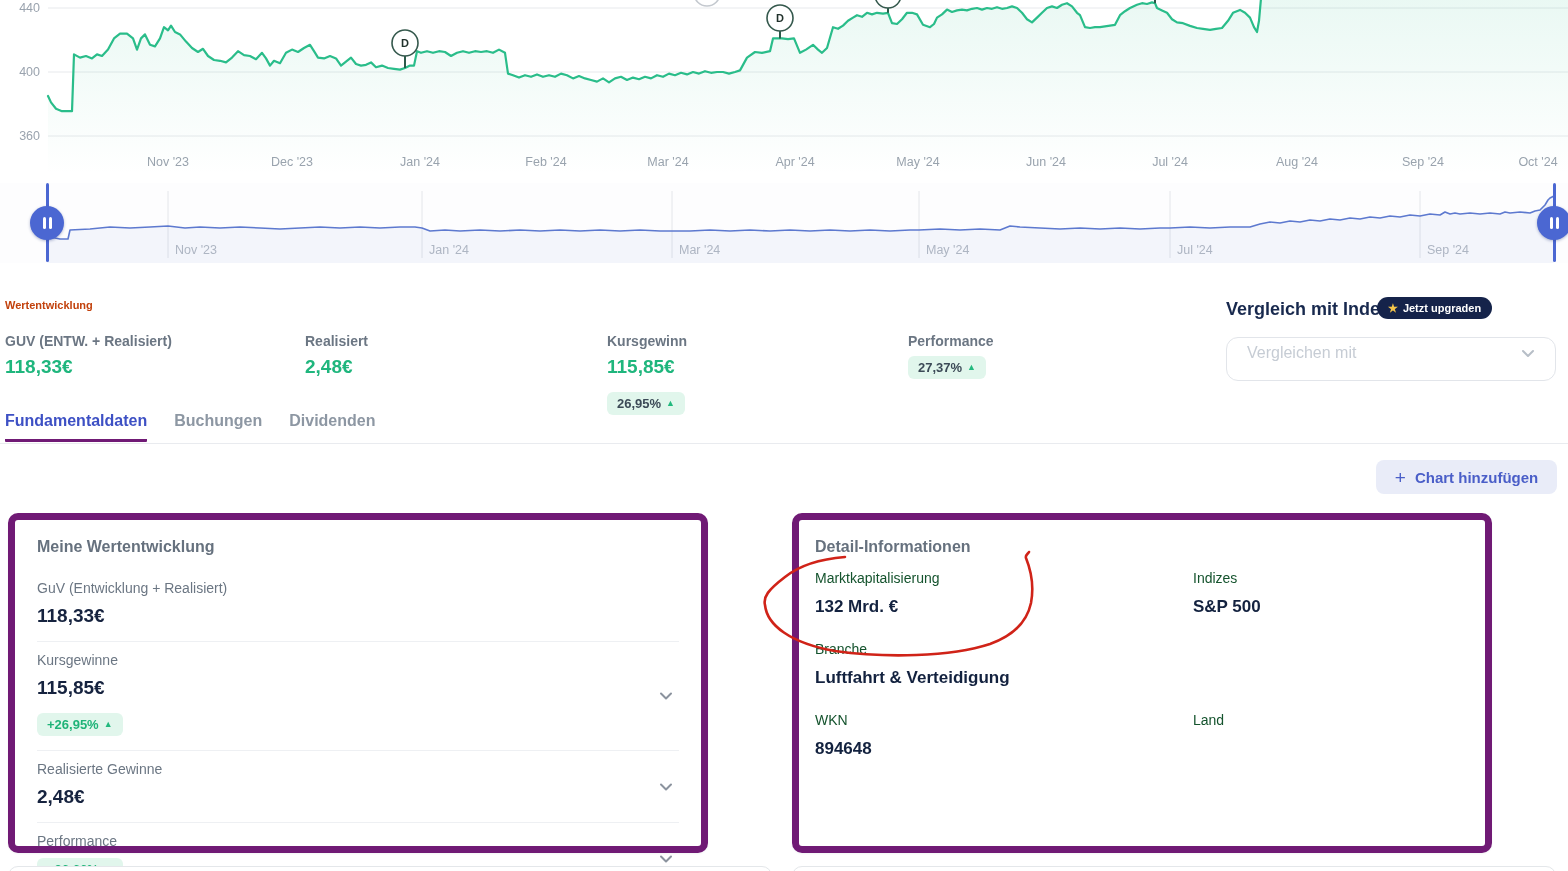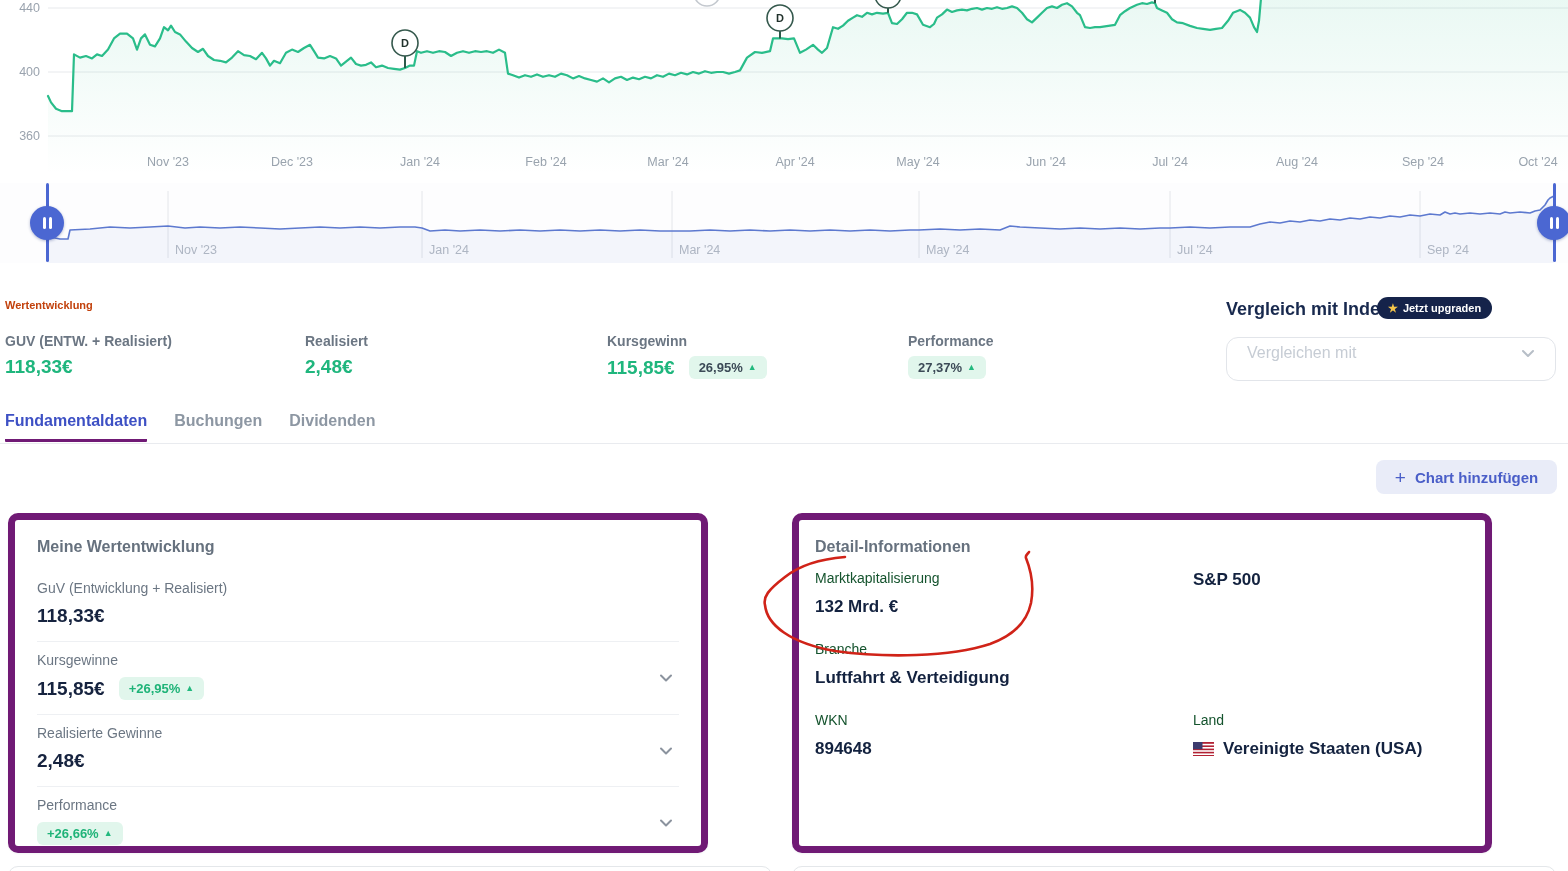--- a/index.html
+++ b/index.html
@@ -14,21 +14,21 @@
   .nav-handle .knob{position:absolute;left:0;top:23px;width:34px;height:34px;border-radius:50%;background:#4b67d2;box-shadow:0 1px 3px rgba(30,50,120,.35);}
   .nav-handle .knob i{position:absolute;top:11px;width:2.5px;height:12px;background:#fff;border-radius:2px;}
   .nav-handle .knob i.l{left:13px;} .nav-handle .knob i.r{left:19px;}
 
   
   #stats{position:absolute;left:0;top:293px;width:1568px;height:110px;}
   .section-title{position:absolute;font-size:11px;font-weight:bold;color:#c2410c;}
   .stat{position:absolute;top:40px;}
   .stat .lbl{font-size:14px;font-weight:bold;color:#6b7683;margin-bottom:7px;}
   .stat .val{font-size:19px;font-weight:bold;color:#1fb67d;}
-  .valrow{display:flex;align-items:flex-end;gap:14px;}
+  .valrow{display:flex;align-items:flex-start;gap:14px;flex-direction:column;}
   .badge{display:inline-flex;align-items:center;gap:5px;background:#e1f6ec;border-radius:6px;padding:4px 10px;font-size:13px;font-weight:bold;color:#3c4a57;}
   .badge .tri{color:#22b97e;font-size:9px;line-height:1;}
   .badge.green-text{color:#1fb378;}
 
   
   #compare-title{left:1226px;top:6px;color:#18294e;font-size:18px;}
   #upgrade-pill{position:absolute;left:1377px;top:4px;height:22px;display:inline-flex;align-items:center;gap:5px;background:#15234a;color:#fff;font-size:11px;font-weight:bold;border-radius:12px;padding:0 11px;cursor:pointer;}
   #upgrade-pill .star{color:#f6c64a;font-size:11px;}
   #compare-select{position:absolute;left:1226px;top:44px;width:330px;height:44px;border:1px solid #e2e5ea;border-radius:12px;background:#fff;display:flex;align-items:center;justify-content:space-between;padding:0 18px 12px 20px;cursor:pointer;}
   #compare-select .ph{font-size:16px;color:#c6ccd4;}
@@ -252,47 +252,35 @@
   </div>
 
   <div class="card" id="card-right">
     <div class="card-title">Detail-Informationen</div>
     <div class="dgrid">
       <div class="dfield">
         <div class="lbl">Marktkapitalisierung</div>
         <div class="val">132 Mrd. €</div>
       </div>
       <div class="dfield">
+        <div class="lbl">Indizes</div>
         <div class="val">S&amp;P 500</div>
       </div>
       <div class="dfield">
         <div class="lbl">Branche</div>
         <div class="val">Luftfahrt &amp; Verteidigung</div>
       </div>
       <div class="dfield">
       </div>
       <div class="dfield">
         <div class="lbl">WKN</div>
         <div class="val">894648</div>
       </div>
       <div class="dfield">
         <div class="lbl">Land</div>
-        <div class="val">
-          <svg width="21" height="14" viewBox="0 0 21 14">
-            <rect width="21" height="14" fill="#b22234"></rect>
-            <g fill="#fff">
-                <rect y="1.8" width="21" height="1.6"></rect>
-                <rect y="5" width="21" height="1.6"></rect>
-                <rect y="8.2" width="21" height="1.6"></rect>
-                <rect y="11.4" width="21" height="1.6"></rect>
-              </g>
-            <rect width="9.5" height="7.2" fill="#3c3b6e"></rect>
-          </svg>
-          <span>Vereinigte Staaten (USA)</span>
-        </div>
       </div>
     </div>
   </div>
 
   <svg id="annotation" width="310" height="125" viewBox="0 0 310 125">
     <path d="M97,12 C72,14 52,20 37,32 C20,45 15,52 17,60 C19,80 42,98 87,106 C137,113 202,112 242,99 C270,89 280,72 283,58 C286,42 284,28 278,13 C277,10 280,9 281,7" fill="none" stroke="#d02318" stroke-width="2.6" stroke-linecap="round"></path>
   </svg>
 
   <div class="sliver" style="left:8px"></div>
   <div class="sliver" style="left:792px"></div>

